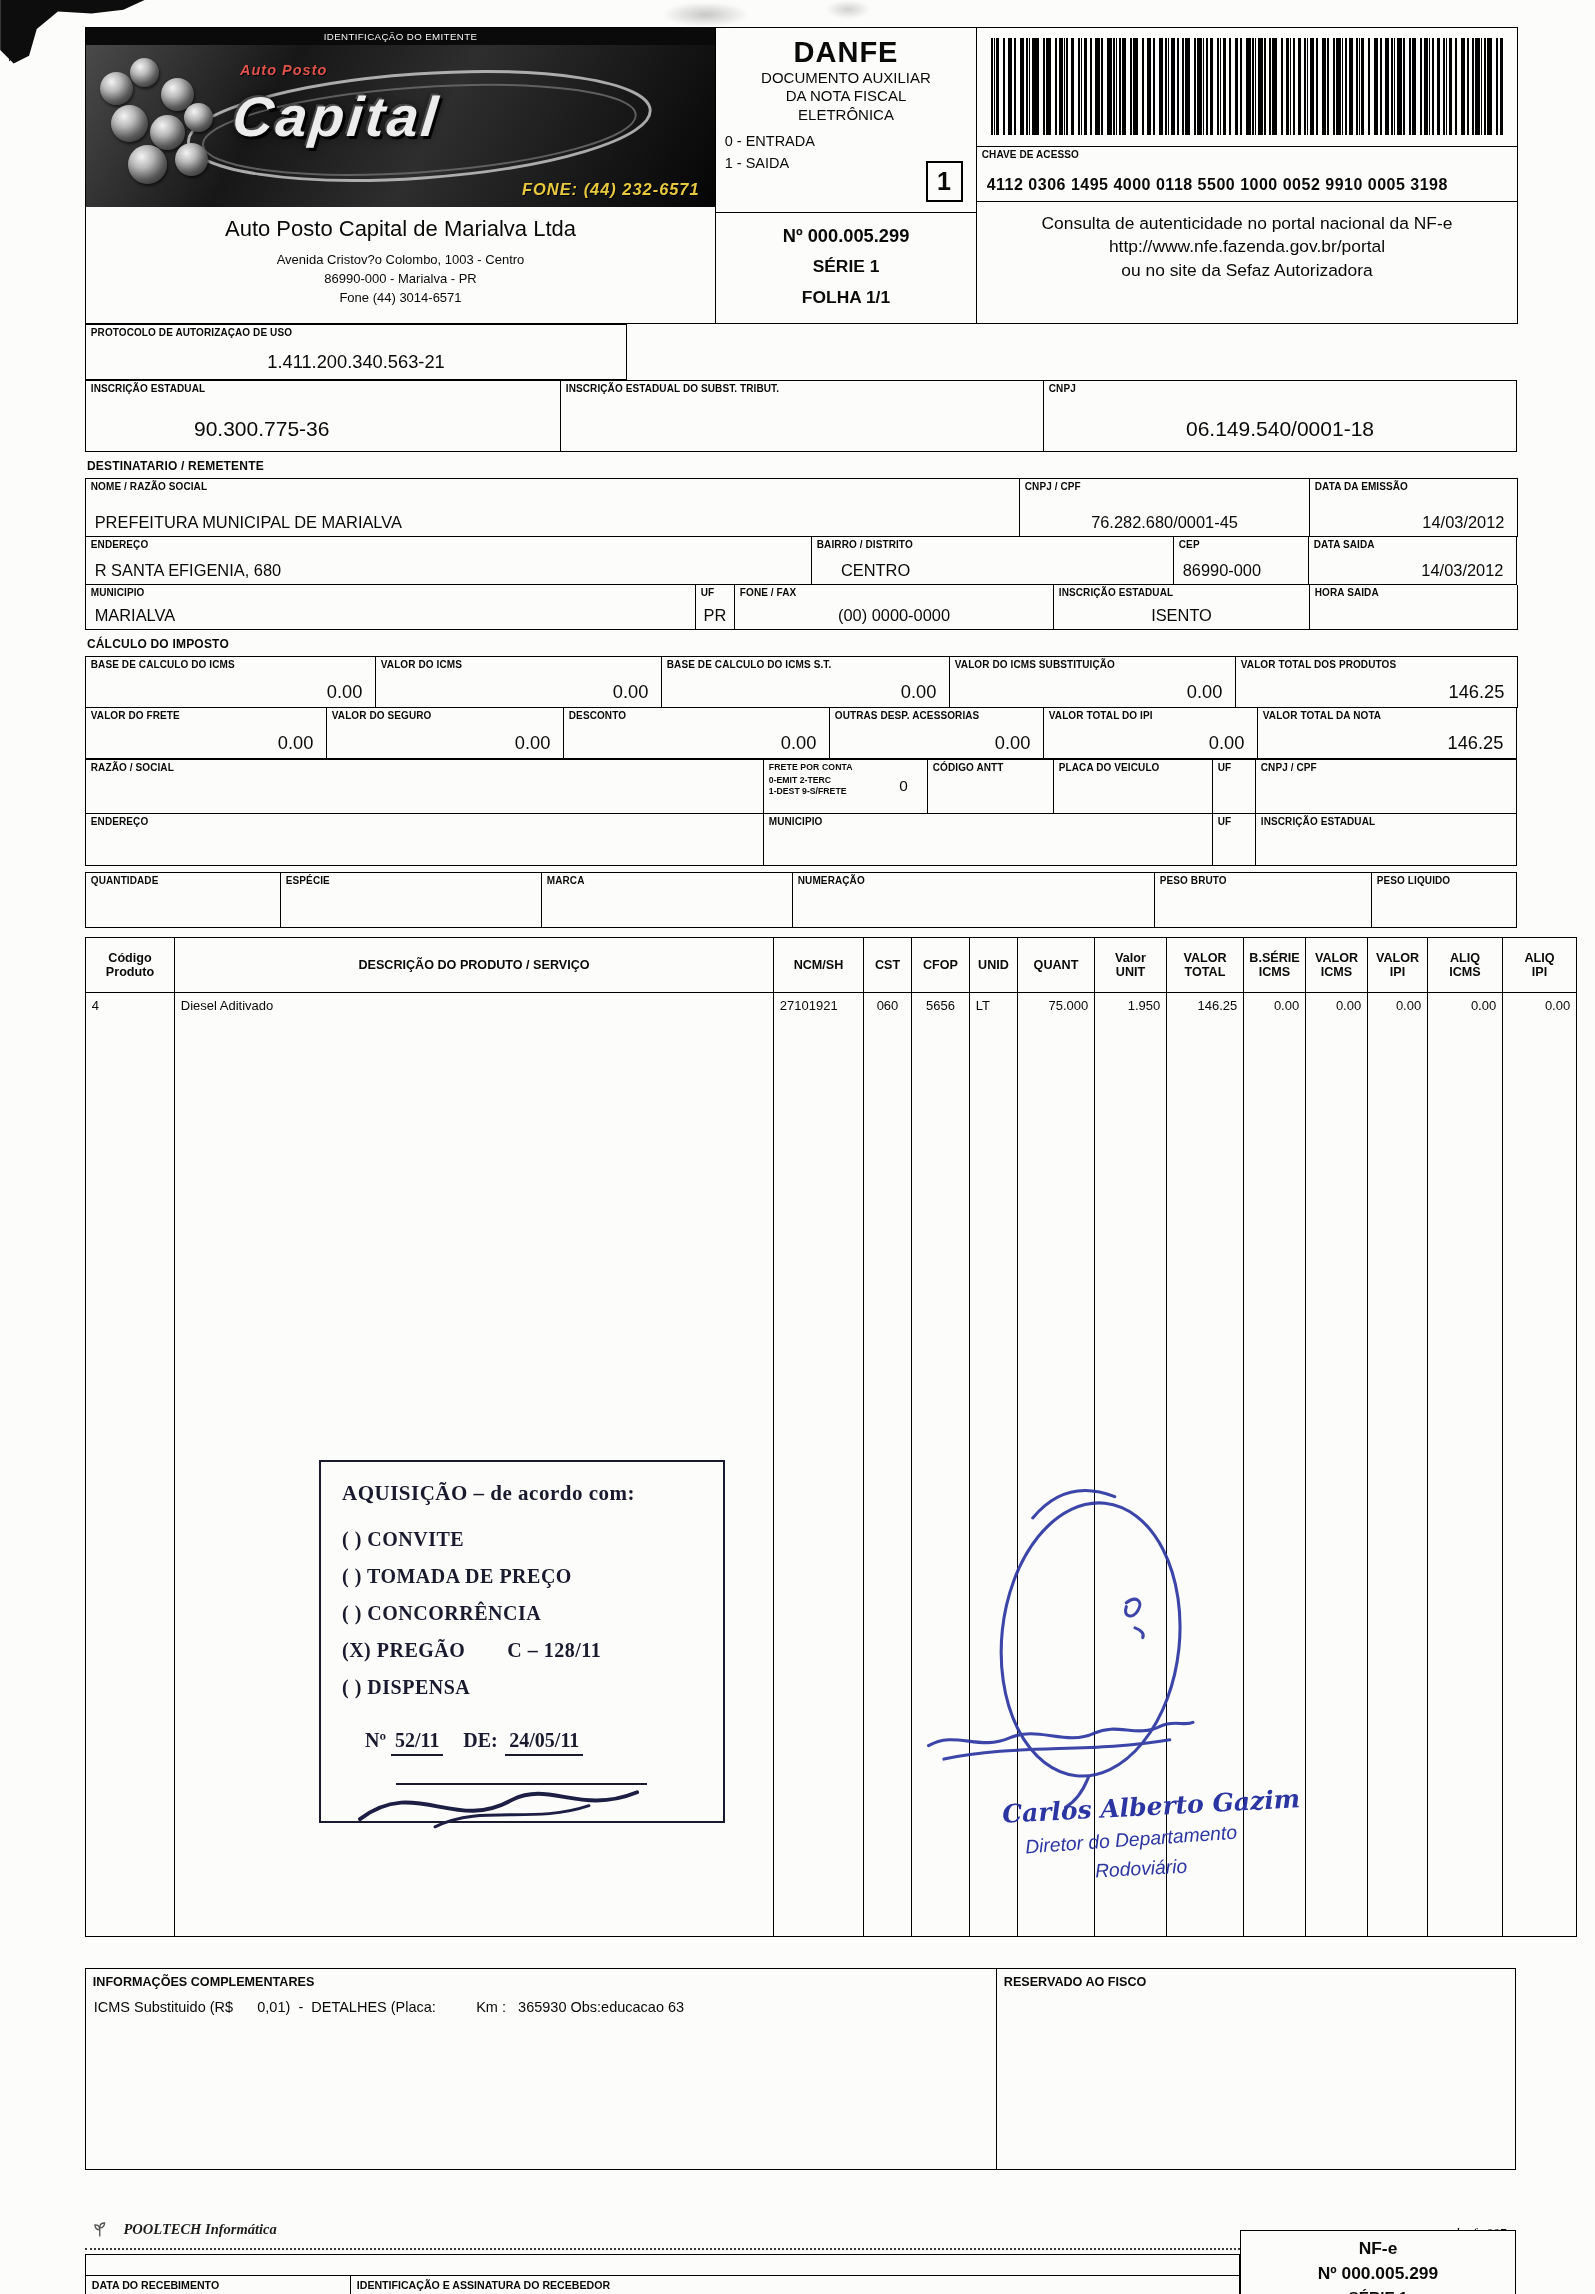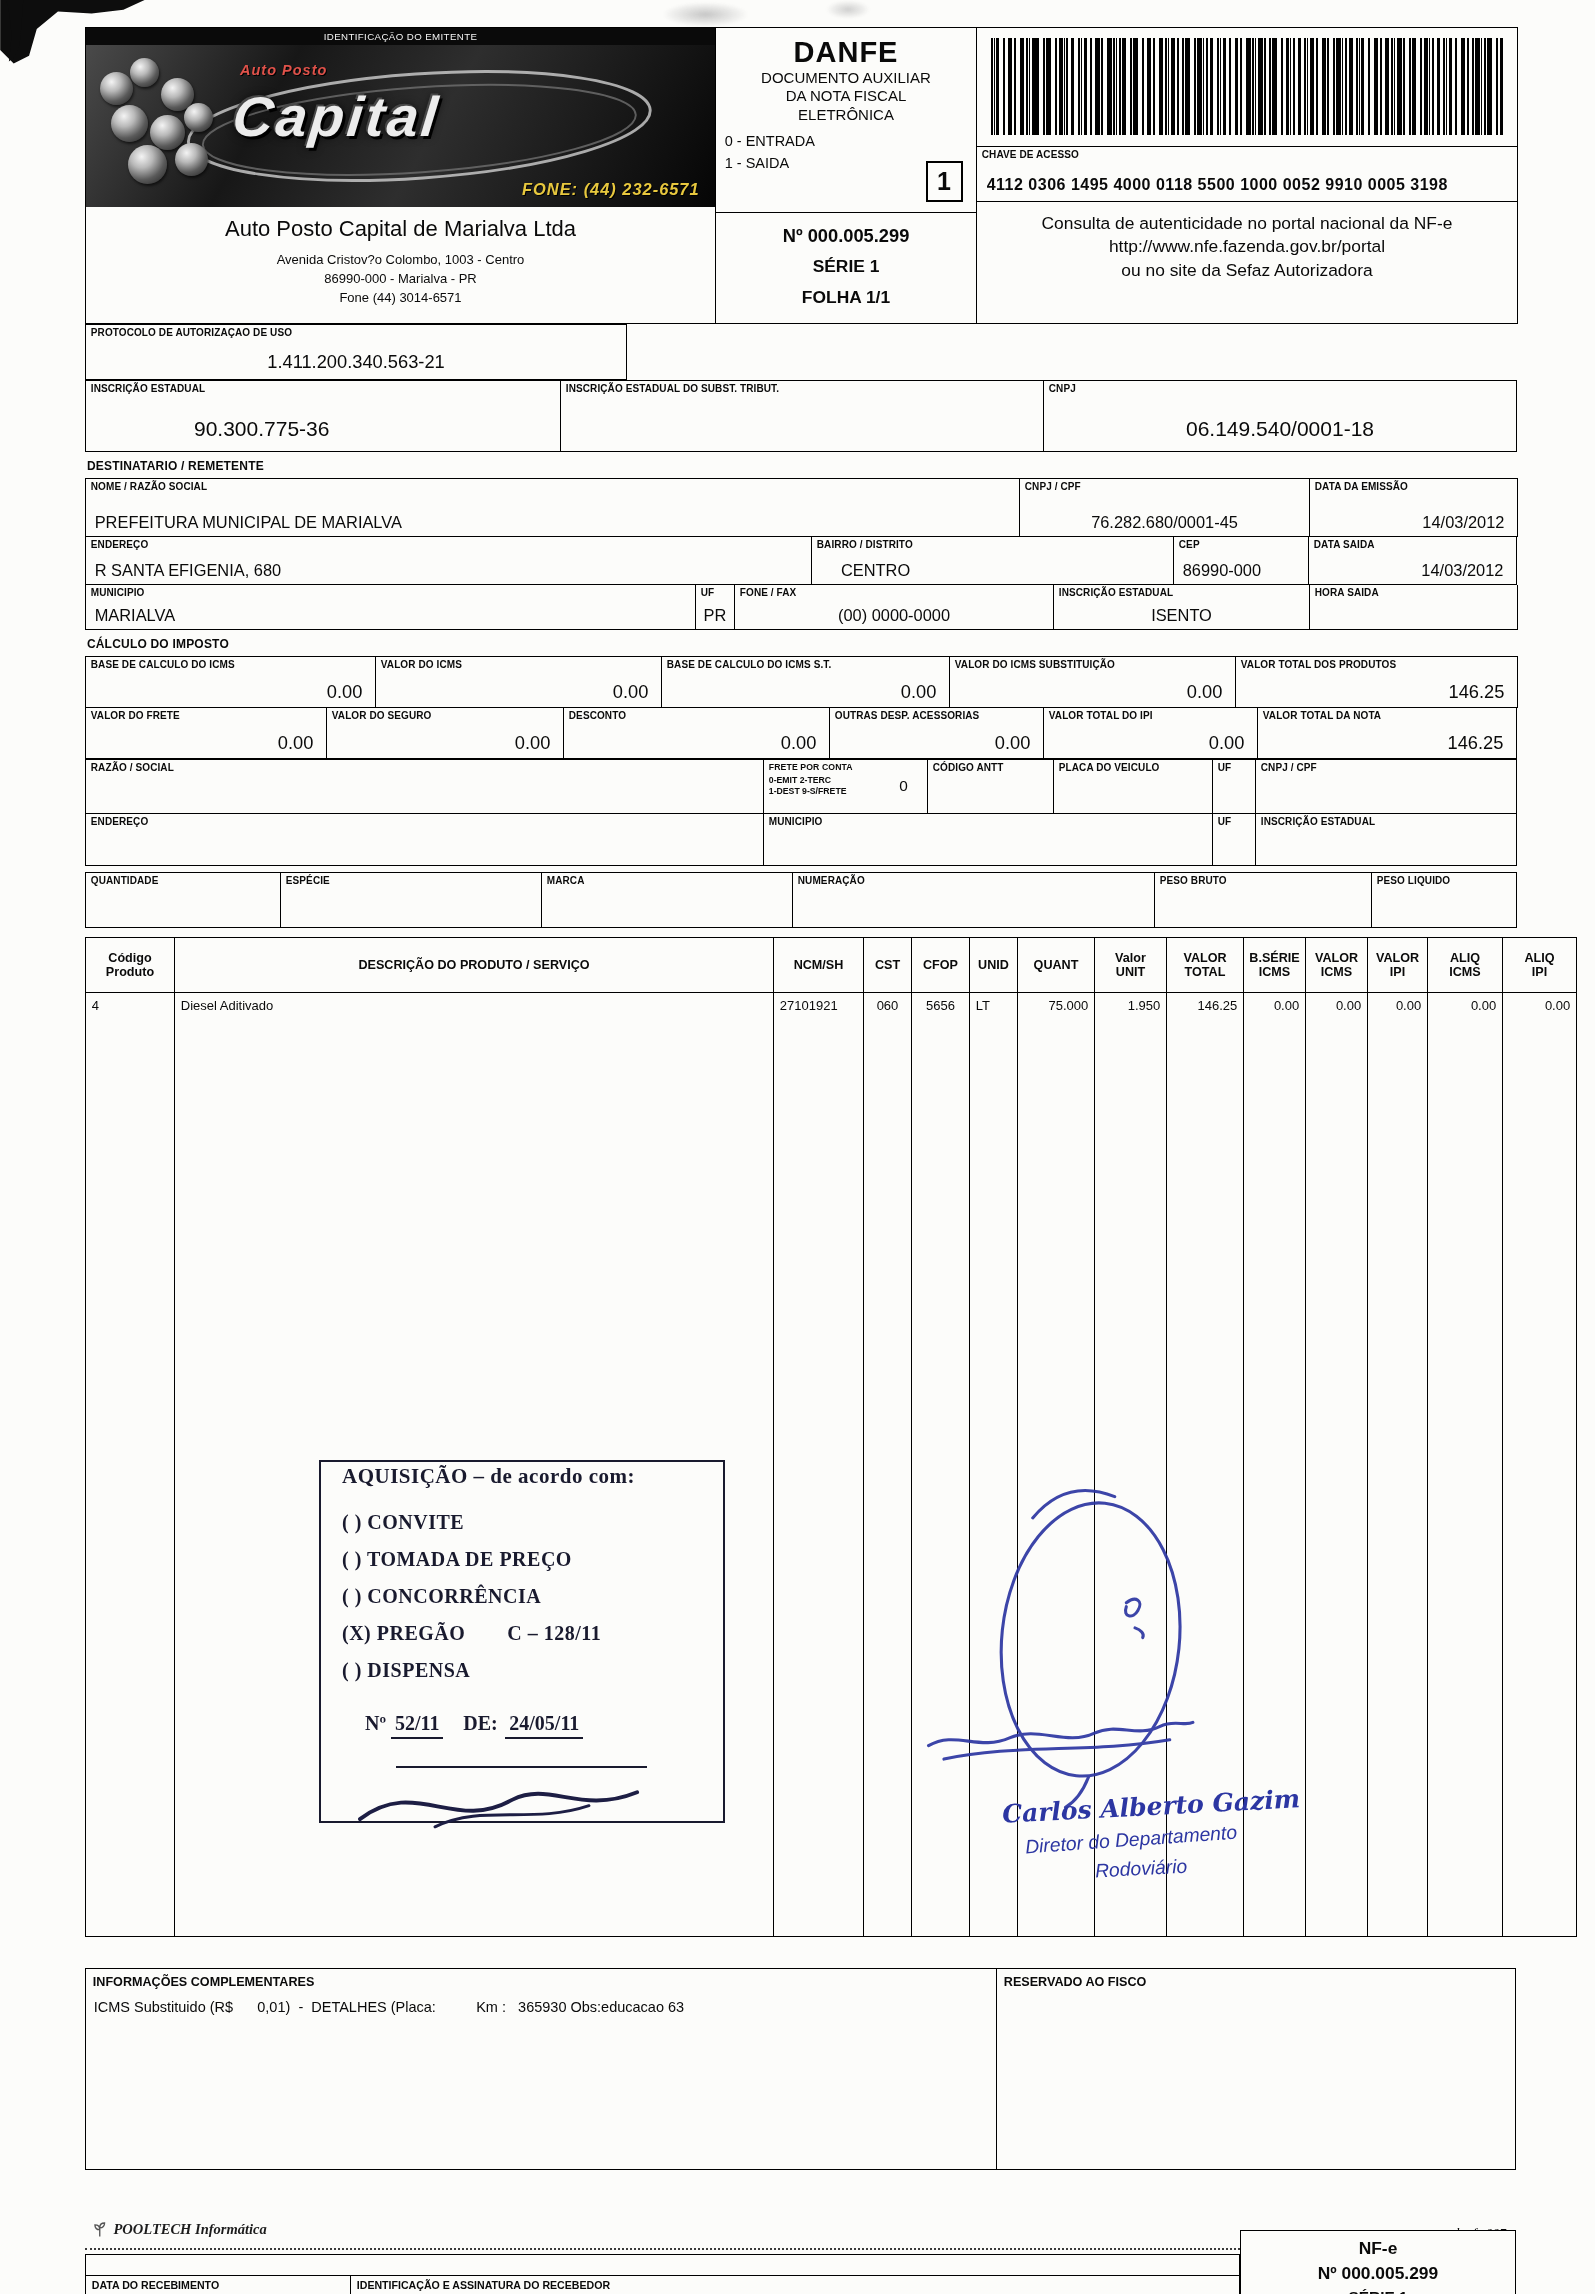--- a/index.html
+++ b/index.html
@@ -55,39 +55,39 @@
   
   .th{display:flex;flex-direction:column;align-items:center;justify-content:center;font-size:12.6px;font-weight:bold;line-height:1.15;text-align:center}
   .td{font-size:13px;padding:4.8px 5.8px;white-space:nowrap}
   .ta-r{text-align:right}
   .ta-c{text-align:center}
 
   .info-lbl{font-size:12.6px;font-weight:bold;padding:5.8px 0 0 6.8px}
   .info-txt{font-size:14.5px;padding:9.7px 0 0 7.7px;white-space:pre}
 
   
-  .stamp{position:absolute;left:319px;top:1460px;width:406px;height:363px;border:2.9px solid #191a2e;color:#191a2e;font-family:"Liberation Serif",serif;font-weight:bold;padding:2px 21px}
+  .stamp{position:absolute;left:319px;top:1460px;width:406px;height:363px;border:2.9px solid #191a2e;color:#191a2e;font-family:"Liberation Serif",serif;font-weight:bold;padding:19px 21px}
   .stamp-title{font-size:21px;letter-spacing:0.5px}
   .stamp-items{margin-top:15.4px;font-size:20px;line-height:37px;letter-spacing:0.5px}
   .stamp-c{margin-left:42px}
   .stamp-num{margin-top:23px;margin-left:23px;font-size:20px;display:flex;align-items:baseline}
   .stamp-de{margin-left:20px;margin-right:7.7px}
   .u{border-bottom:2.4px solid #191a2e;padding:0 3.9px 1.9px}
   .stamp-rule{width:251px;border-top:2.9px solid #191a2e;margin:27px 0 0 54px}
   .stamp-scribble{position:absolute;left:27px;bottom:-27px}
 
   
   .sig{position:absolute;left:888px;top:1429px;width:521px;height:502px;color:#2c36a2}
   .sig svg{position:absolute;left:0;top:0}
   .sig-name{position:absolute;left:114px;top:363px;font-family:"DejaVu Serif",serif;font-style:italic;font-weight:bold;font-size:25px;transform:rotate(-3deg);white-space:nowrap}
   .sig-role1{position:absolute;left:137px;top:400px;font-size:19.3px;font-style:italic;transform:rotate(-4deg);white-space:nowrap}
   .sig-role2{position:absolute;left:207px;top:429px;font-size:19.3px;font-style:italic;transform:rotate(-3deg);white-space:nowrap}
 
   
-  .software{position:absolute;left:93px;top:2221px;font-family:"Liberation Serif",serif;font-style:italic;font-weight:bold;font-size:14.5px;color:#1c1c1c;display:flex;align-items:center;gap:7px}
+  .software{position:absolute;left:93px;top:2221px;font-family:"Liberation Serif",serif;font-style:italic;font-weight:bold;font-size:14.5px;color:#1c1c1c;display:flex;align-items:center;gap:17px}
   .ref{position:absolute;right:89px;top:2225px;font-family:"Liberation Serif",serif;font-style:italic;font-size:13.5px}
   .dotline{position:absolute;left:85px;top:2248px;width:1431px;border-top:2.9px dotted #3a3a3a}
   .canhoto{position:absolute;left:85px;top:2254px;width:1155px;height:68px;border:1.9px solid #000;display:flex;flex-direction:column}
   .can-top{height:21px;border-bottom:1.9px solid #000}
   .can-row{display:flex;flex:1}
   .can-cell{border-right:1.9px solid #000;padding:2.9px 5.8px;font-size:10.6px;font-weight:bold}
   .can-cell:last-child{border-right:none;flex:1}
   .nfe-box{position:absolute;left:1240px;top:2230px;width:276px;height:87px;border:1.9px solid #000;text-align:center;padding-top:6.8px;background:#fcfcfa}
   .nfe1{font-size:17.4px;font-weight:bold}
   .nfe2{font-size:17.4px;font-weight:bold;margin-top:3.9px}

